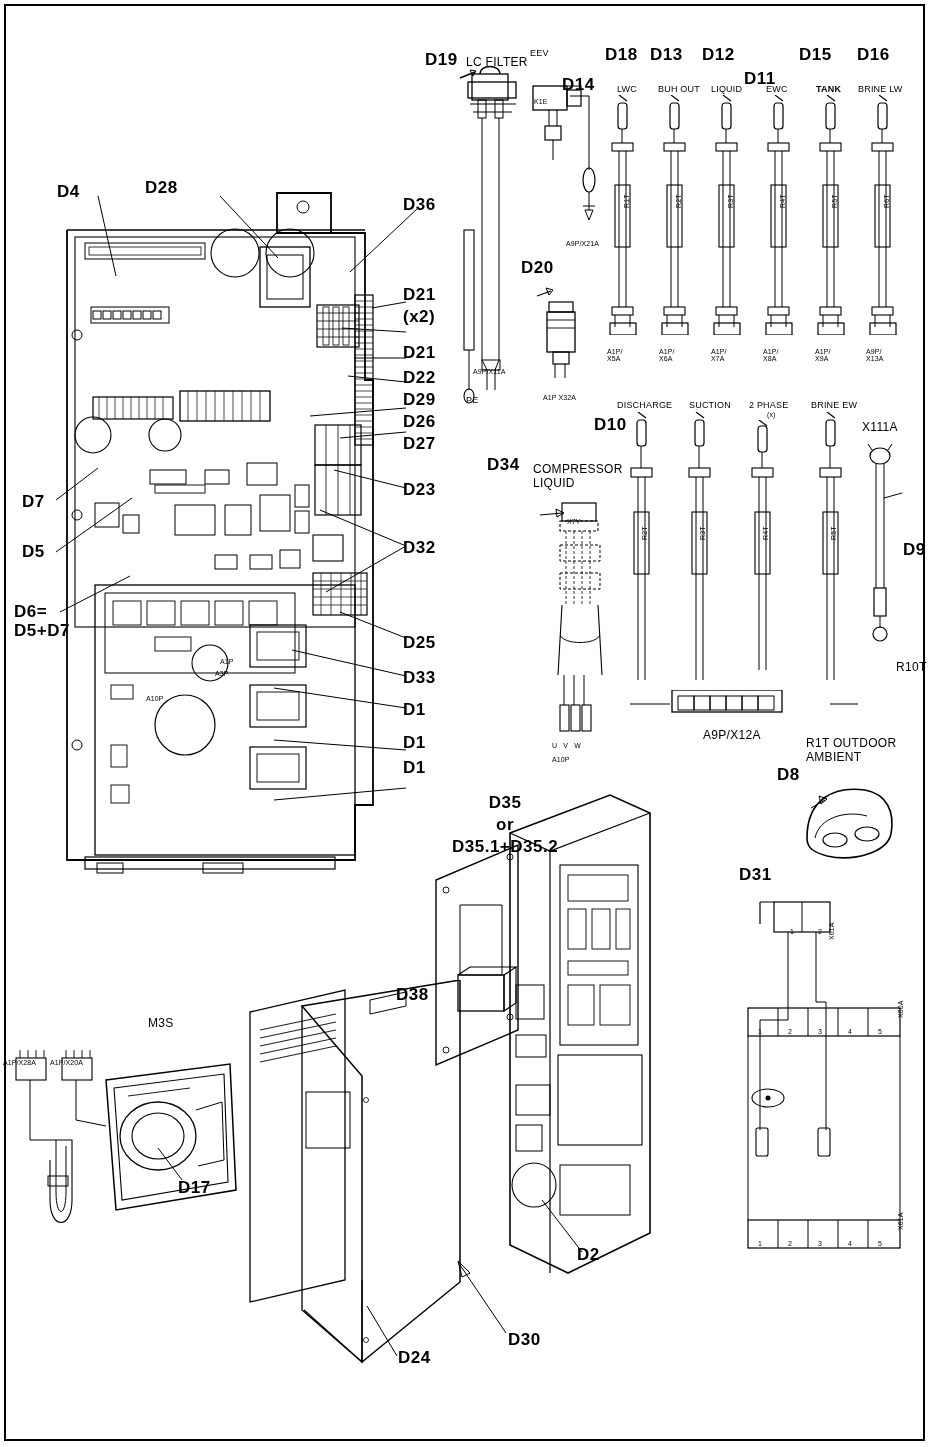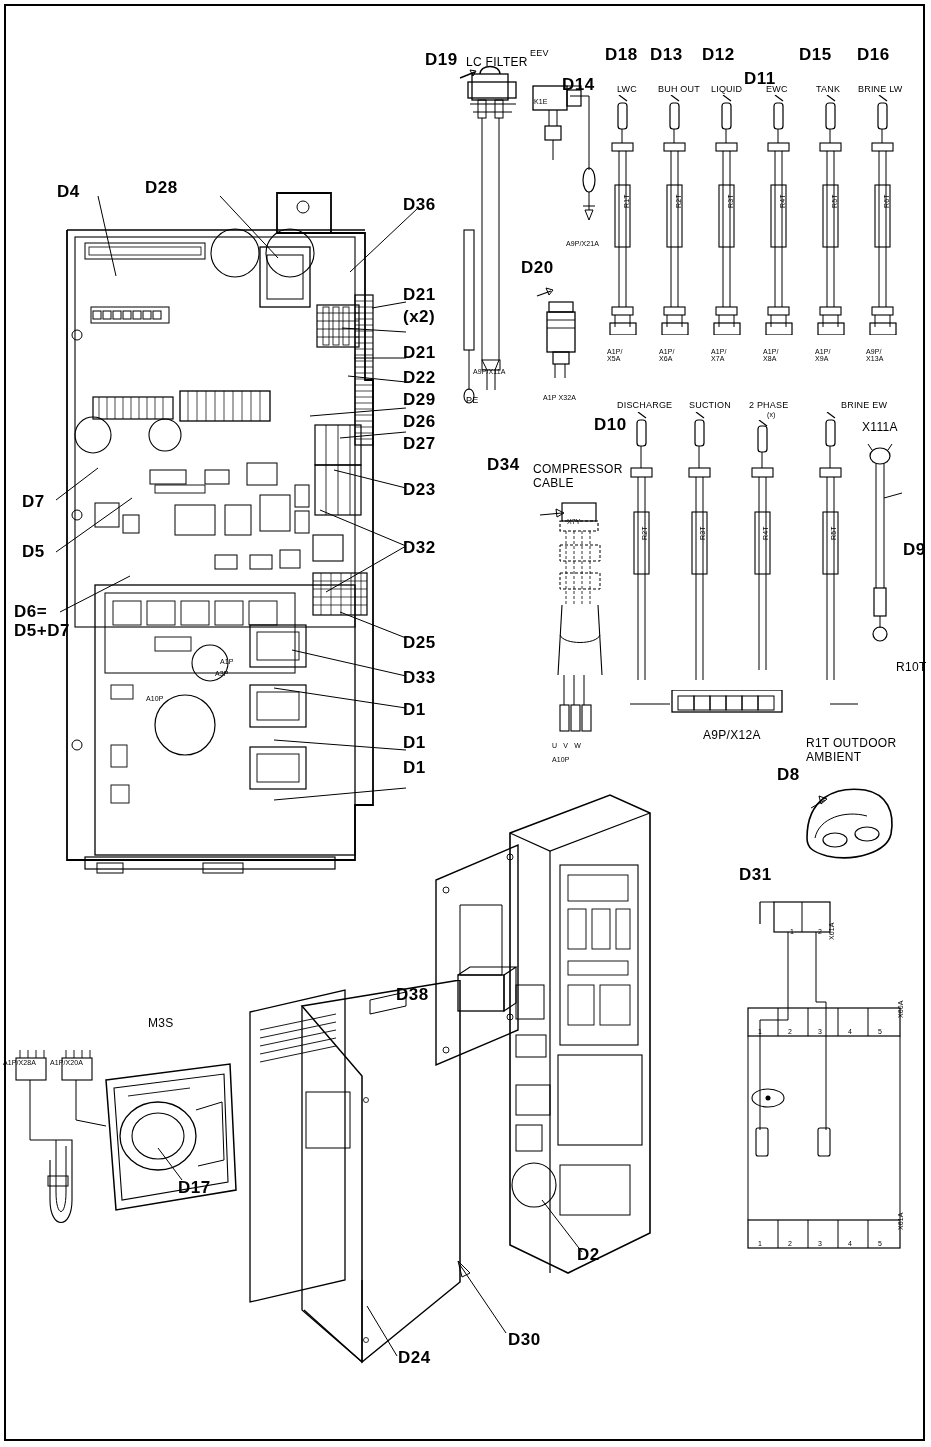--- a/index.html
+++ b/index.html
@@ -138,21 +138,21 @@
     <rect class="nofill" x="10" y="90" width="15" height="62" stroke-width="1.1"></rect>
     <rect class="nofill" x="7" y="212" width="21" height="8" stroke-width="1.1"></rect>
     <path class="nofill" d="M10 220 L10 232 M25 220 L25 232" stroke-width="1"></path>
     <rect class="nofill" x="5" y="228" width="26" height="12" stroke-width="1.2"></rect>
   </svg>
   <div class="lbl xsml vert" style="left:779px;top:208px;">R4T</div>
   <div class="lbl xsml" style="left:763px;top:348px;white-space:pre;">A1P/
 X8A</div>
 
   <div class="lbl big" style="left:799px;top:45px;">D15</div>
-  <div class="lbl sml" style="left:816px;top:84px;">TANK</div>
+  <div class="lbl sml" style="left:816px;top:84px;font-weight:bold;">TANK</div>
   <svg style="position:absolute;left:813px;top:95px;" width="36" height="240">
     <path class="nofill" d="M14 0 L22 6" stroke-width="1.2"></path>
     <rect class="nofill" x="13" y="8" width="9" height="26" rx="3" stroke-width="1.2"></rect>
     <path class="nofill" d="M17 34 L17 48" stroke-width="1"></path>
     <rect class="nofill" x="7" y="48" width="21" height="8" stroke-width="1.1"></rect>
     <path class="nofill" d="M14 56 L14 212 M21 56 L21 212" stroke-width="1"></path>
     <rect class="nofill" x="10" y="90" width="15" height="62" stroke-width="1.1"></rect>
     <rect class="nofill" x="7" y="212" width="21" height="8" stroke-width="1.1"></rect>
     <path class="nofill" d="M10 220 L10 232 M25 220 L25 232" stroke-width="1"></path>
     <rect class="nofill" x="5" y="228" width="26" height="12" stroke-width="1.2"></rect>
@@ -206,21 +206,21 @@
   <svg style="position:absolute;left:745px;top:420px;" width="36" height="272">
     <path class="nofill" d="M14 0 L22 6" stroke-width="1.2"></path>
     <rect class="nofill" x="13" y="6" width="9" height="26" rx="3" stroke-width="1.2"></rect>
     <path class="nofill" d="M17 32 L17 48" stroke-width="1"></path>
     <rect class="nofill" x="7" y="48" width="21" height="9" stroke-width="1.1"></rect>
     <path class="nofill" d="M14 57 L14 250 M21 57 L21 250" stroke-width="1"></path>
     <rect class="nofill" x="10" y="92" width="15" height="62" stroke-width="1.1"></rect>
   </svg>
   <div class="lbl xsml vert" style="left:762px;top:540px;">R4T</div>
 
-  <div class="lbl sml" style="left:811px;top:400px;margin-left:30px;">BRINE EW</div>
+  <div class="lbl sml" style="left:811px;top:400px;">BRINE EW</div>
   <svg style="position:absolute;left:813px;top:412px;" width="36" height="280">
     <path class="nofill" d="M14 0 L22 6" stroke-width="1.2"></path>
     <rect class="nofill" x="13" y="8" width="9" height="26" rx="3" stroke-width="1.2"></rect>
     <path class="nofill" d="M17 34 L17 56" stroke-width="1"></path>
     <rect class="nofill" x="7" y="56" width="21" height="9" stroke-width="1.1"></rect>
     <path class="nofill" d="M14 65 L14 268 M21 65 L21 268" stroke-width="1"></path>
     <rect class="nofill" x="10" y="100" width="15" height="62" stroke-width="1.1"></rect>
   </svg>
   <div class="lbl xsml vert" style="left:830px;top:540px;">R5T</div>
 
@@ -245,21 +245,21 @@
     <path class="nofill" d="M22 60 L40 55" stroke-width="1"></path>
     <rect class="nofill" x="12" y="150" width="12" height="28" stroke-width="1.2"></rect>
     <path class="nofill" d="M18 178 L18 190" stroke-width="1"></path>
     <circle class="nofill" cx="18" cy="196" r="7" stroke-width="1.2"></circle>
   </svg>
   <div class="lbl big" style="left:903px;top:540px;">D9</div>
   <div class="lbl med" style="left:864px;top:660px;margin-left:32px;">R10T</div>
 
   <div class="lbl big" style="left:487px;top:455px;text-align:center;">D34</div>
   <div class="lbl med" style="left:533px;top:462px;white-space:pre;">COMPRESSOR
-CABLE</div>
+LIQUID</div>
   <svg style="position:absolute;left:530px;top:495px;" width="110" height="260">
     <path class="nofill" d="M10 20 L32 18" stroke-width="1.1"></path>
     <path class="nofill" d="M26 14 L34 18 L27 22 Z" fill="#000"></path>
     <rect class="nofill" x="32" y="8" width="34" height="18" stroke-width="1.2"></rect>
     <rect class="nofill" x="30" y="26" width="38" height="10" stroke-width="1.1" stroke-dasharray="3,2"></rect>
     <path class="nofill" d="M36 36 L36 110 M44 36 L44 110 M52 36 L52 110 M60 36 L60 110" stroke-width="0.8" stroke-dasharray="3,2"></path>
     <rect class="nofill" x="30" y="50" width="40" height="16" stroke-width="1" stroke-dasharray="3,2"></rect>
     <rect class="nofill" x="30" y="78" width="40" height="16" stroke-width="1" stroke-dasharray="3,2"></rect>
     <path class="nofill" d="M32 110 L28 180 M68 110 L72 180" stroke-width="1.1"></path>
     <path class="nofill" d="M30 140 C34 150, 66 150, 70 140" stroke-width="1"></path>
@@ -417,20 +417,23 @@
   <div class="lbl big" style="left:403px;top:633px;">D25</div>
   <div class="lbl big" style="left:403px;top:668px;">D33</div>
   <div class="lbl big" style="left:403px;top:700px;">D1</div>
   <div class="lbl big" style="left:403px;top:733px;">D1</div>
   <div class="lbl big" style="left:403px;top:758px;">D1</div>
   <div class="lbl big" style="left:22px;top:492px;">D7</div>
   <div class="lbl big" style="left:22px;top:542px;">D5</div>
   <div class="lbl big" style="left:14px;top:602px;white-space:pre;line-height:19px;">D6=
 D5+D7</div>
 
+  <div class="lbl big" style="left:452px;top:792px;white-space:pre;line-height:22px;text-align:center;">D35
+or
+D35.1+D35.2</div>
   <svg style="position:absolute;left:400px;top:785px;" width="260" height="500">
     <path class="nofill" d="M118 60 L118 245 L36 280 L36 95 Z" stroke-width="1.4"></path>
     <path class="nofill" d="M60 120 L102 120 L102 190 L60 190 Z" stroke-width="1"></path>
     <circle class="nofill" cx="46" cy="105" r="3" stroke-width="0.9"></circle>
     <circle class="nofill" cx="46" cy="265" r="3" stroke-width="0.9"></circle>
     <circle class="nofill" cx="110" cy="72" r="3" stroke-width="0.9"></circle>
     <circle class="nofill" cx="110" cy="232" r="3" stroke-width="0.9"></circle>
 
     <path class="nofill" d="M110 48 L210 10 L250 28 L250 448 L168 488 L110 460 Z" stroke-width="1.6"></path>
     <path class="nofill" d="M110 48 L150 66 L250 28" stroke-width="1.2"></path>

